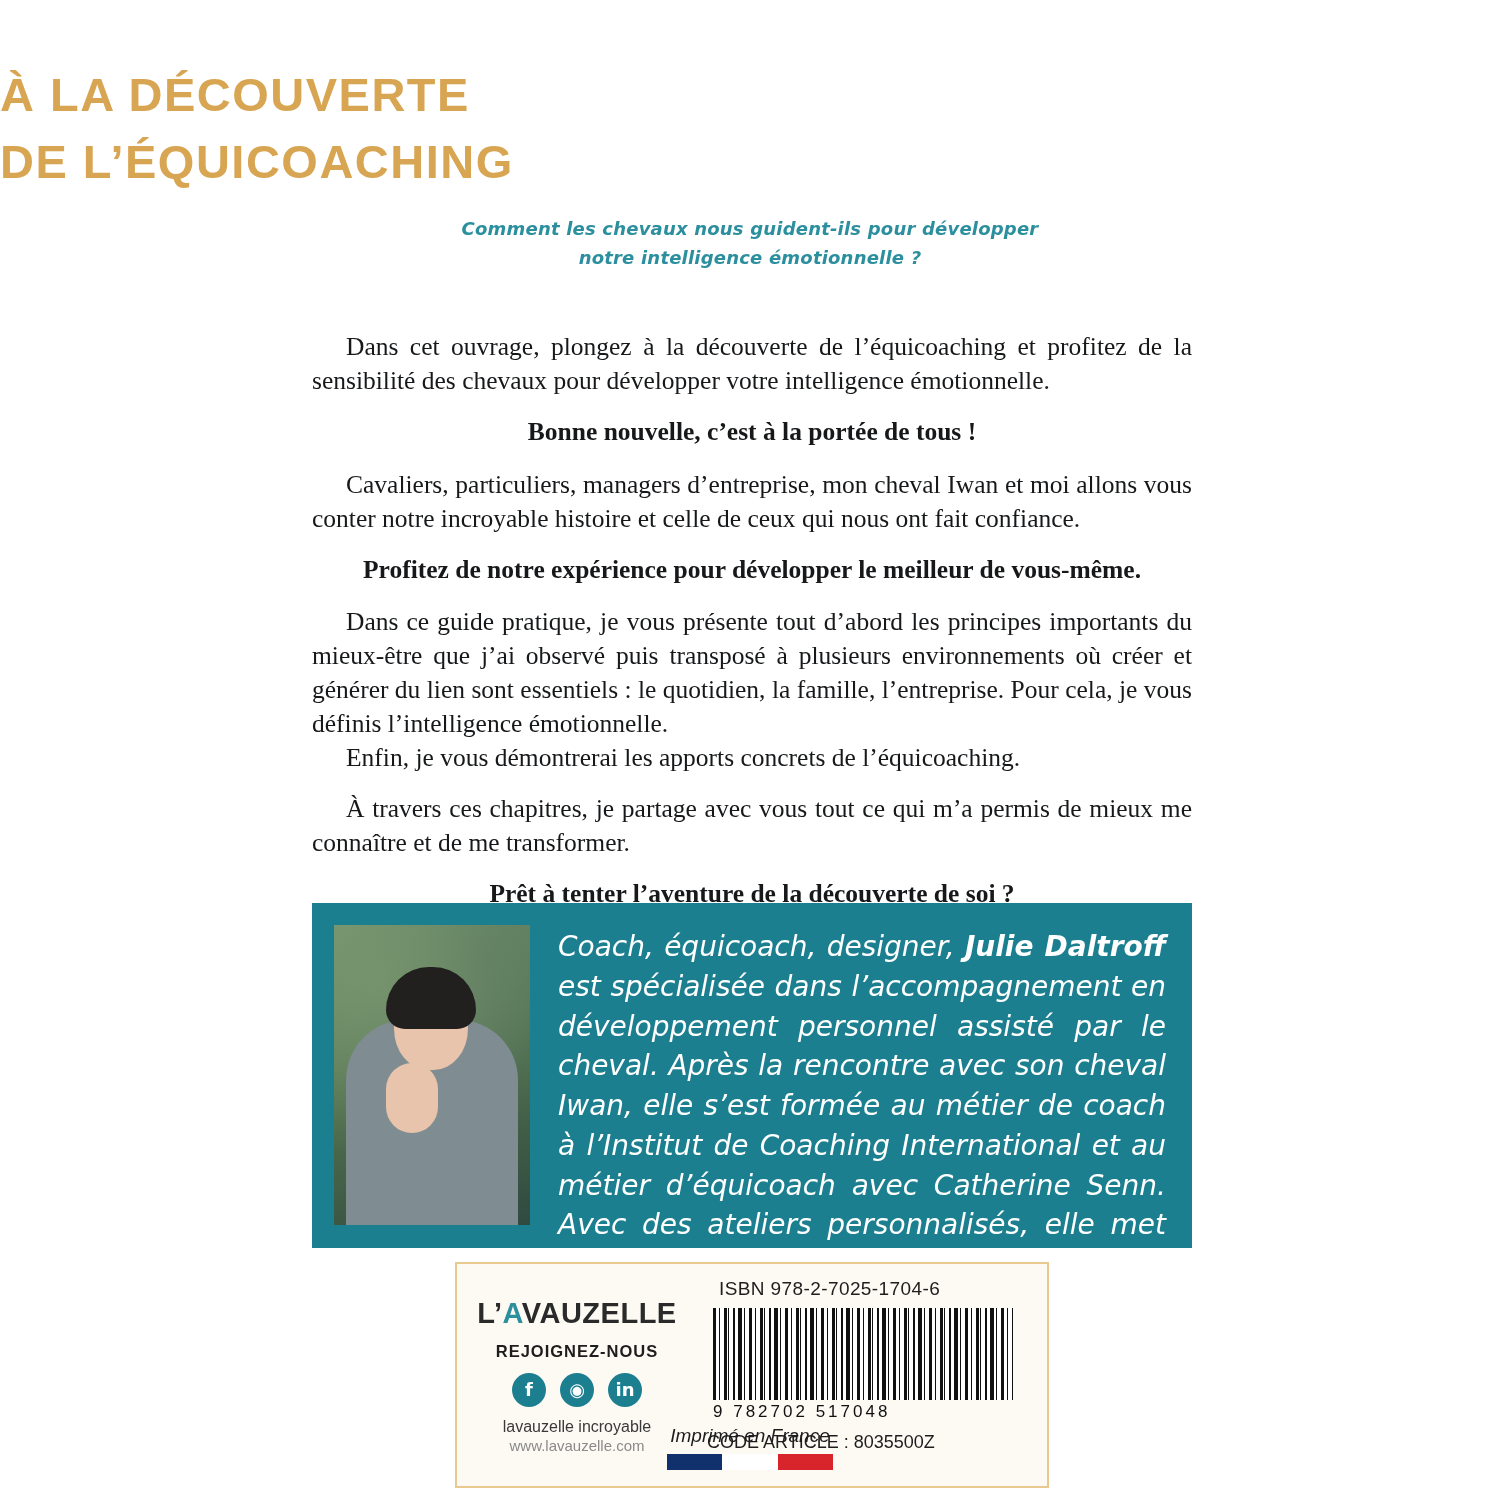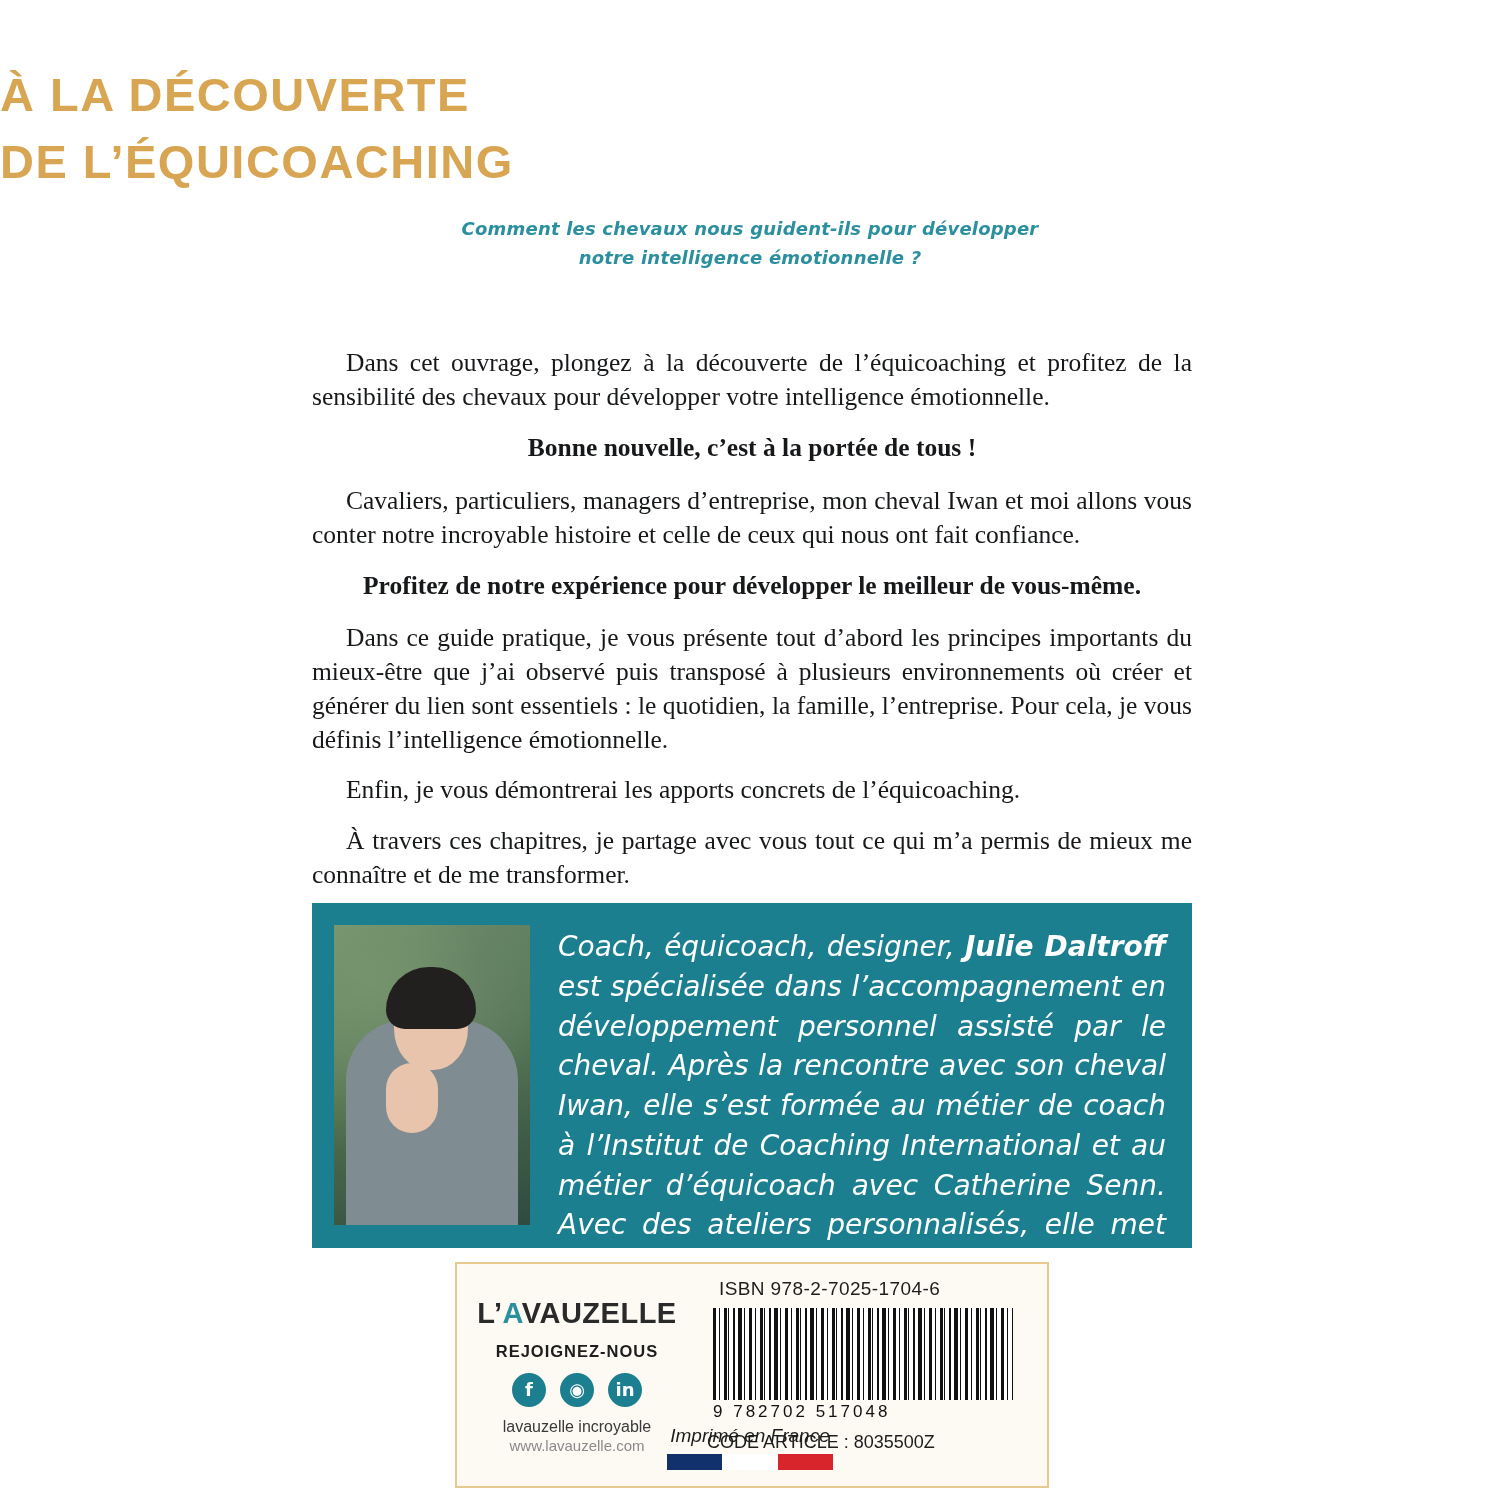--- a/index.html
+++ b/index.html
@@ -62,21 +62,21 @@
     position: absolute;
     left: 312px;
     top: 330px;
     width: 880px;
   }
   .para {
     font-size: 25.5px;
     line-height: 1.33;
     text-align: justify;
     text-indent: 34px;
-    margin: 16px 0 17px 0;
+    margin: 0 0 17px 0;
     color: #16181a;
   }
   .para.center {
     text-align: center;
     text-indent: 0;
     font-weight: bold;
     margin: 0 0 19px 0;
   }
   .para.tight {
     margin-bottom: 0;

